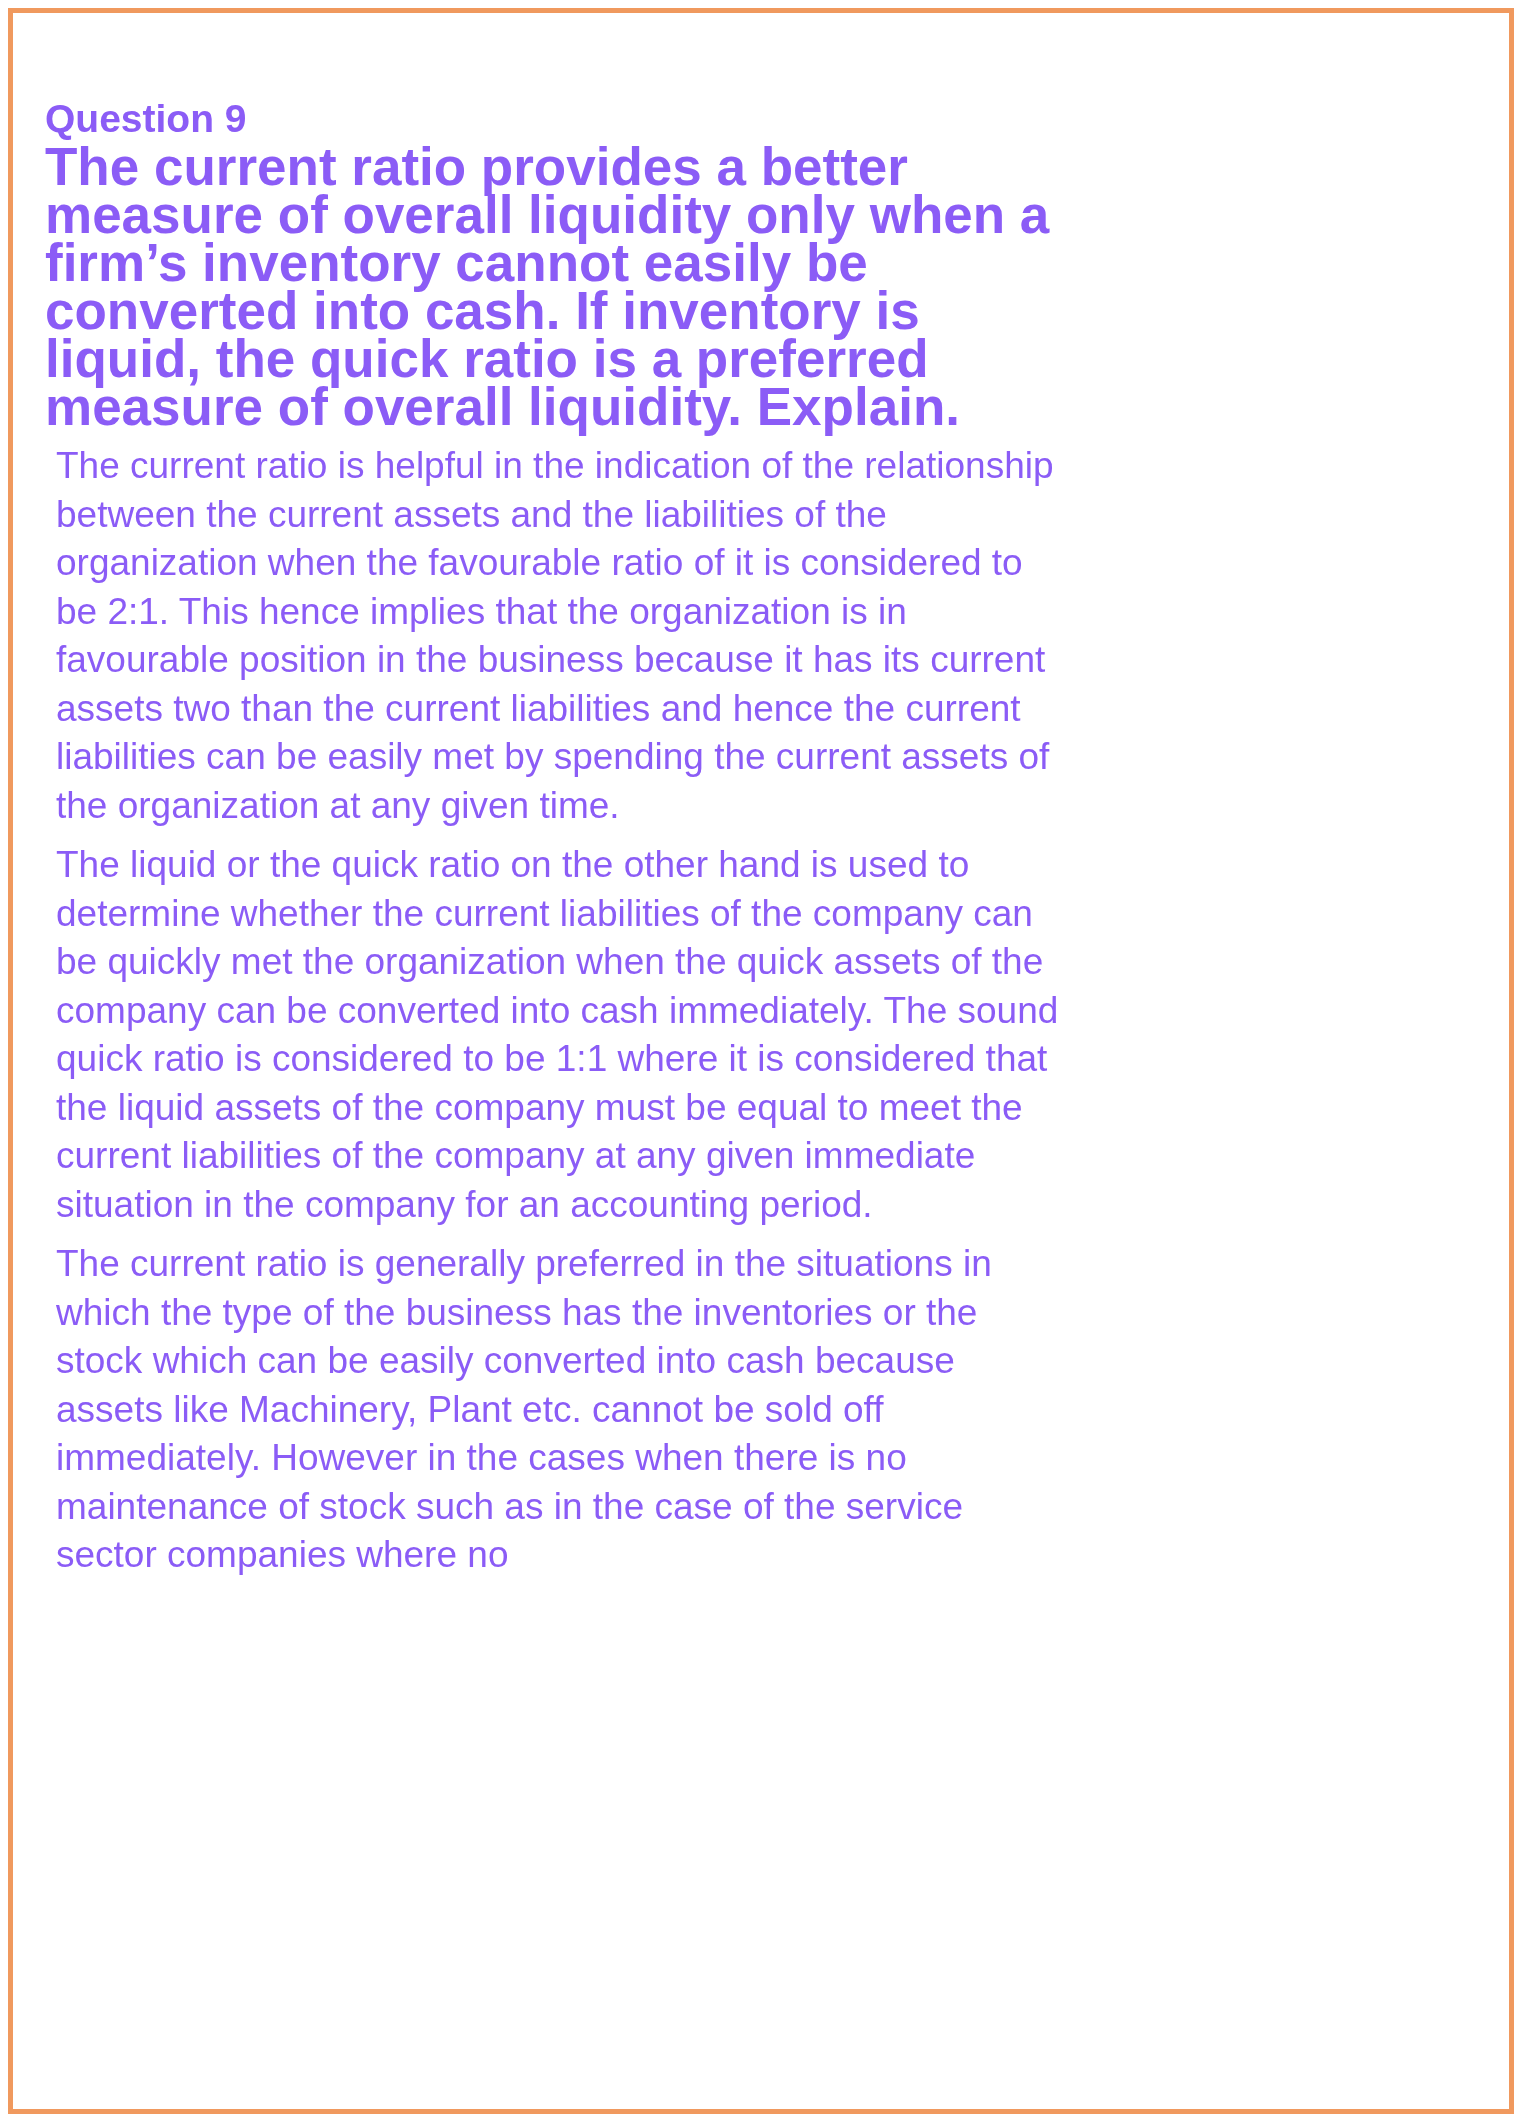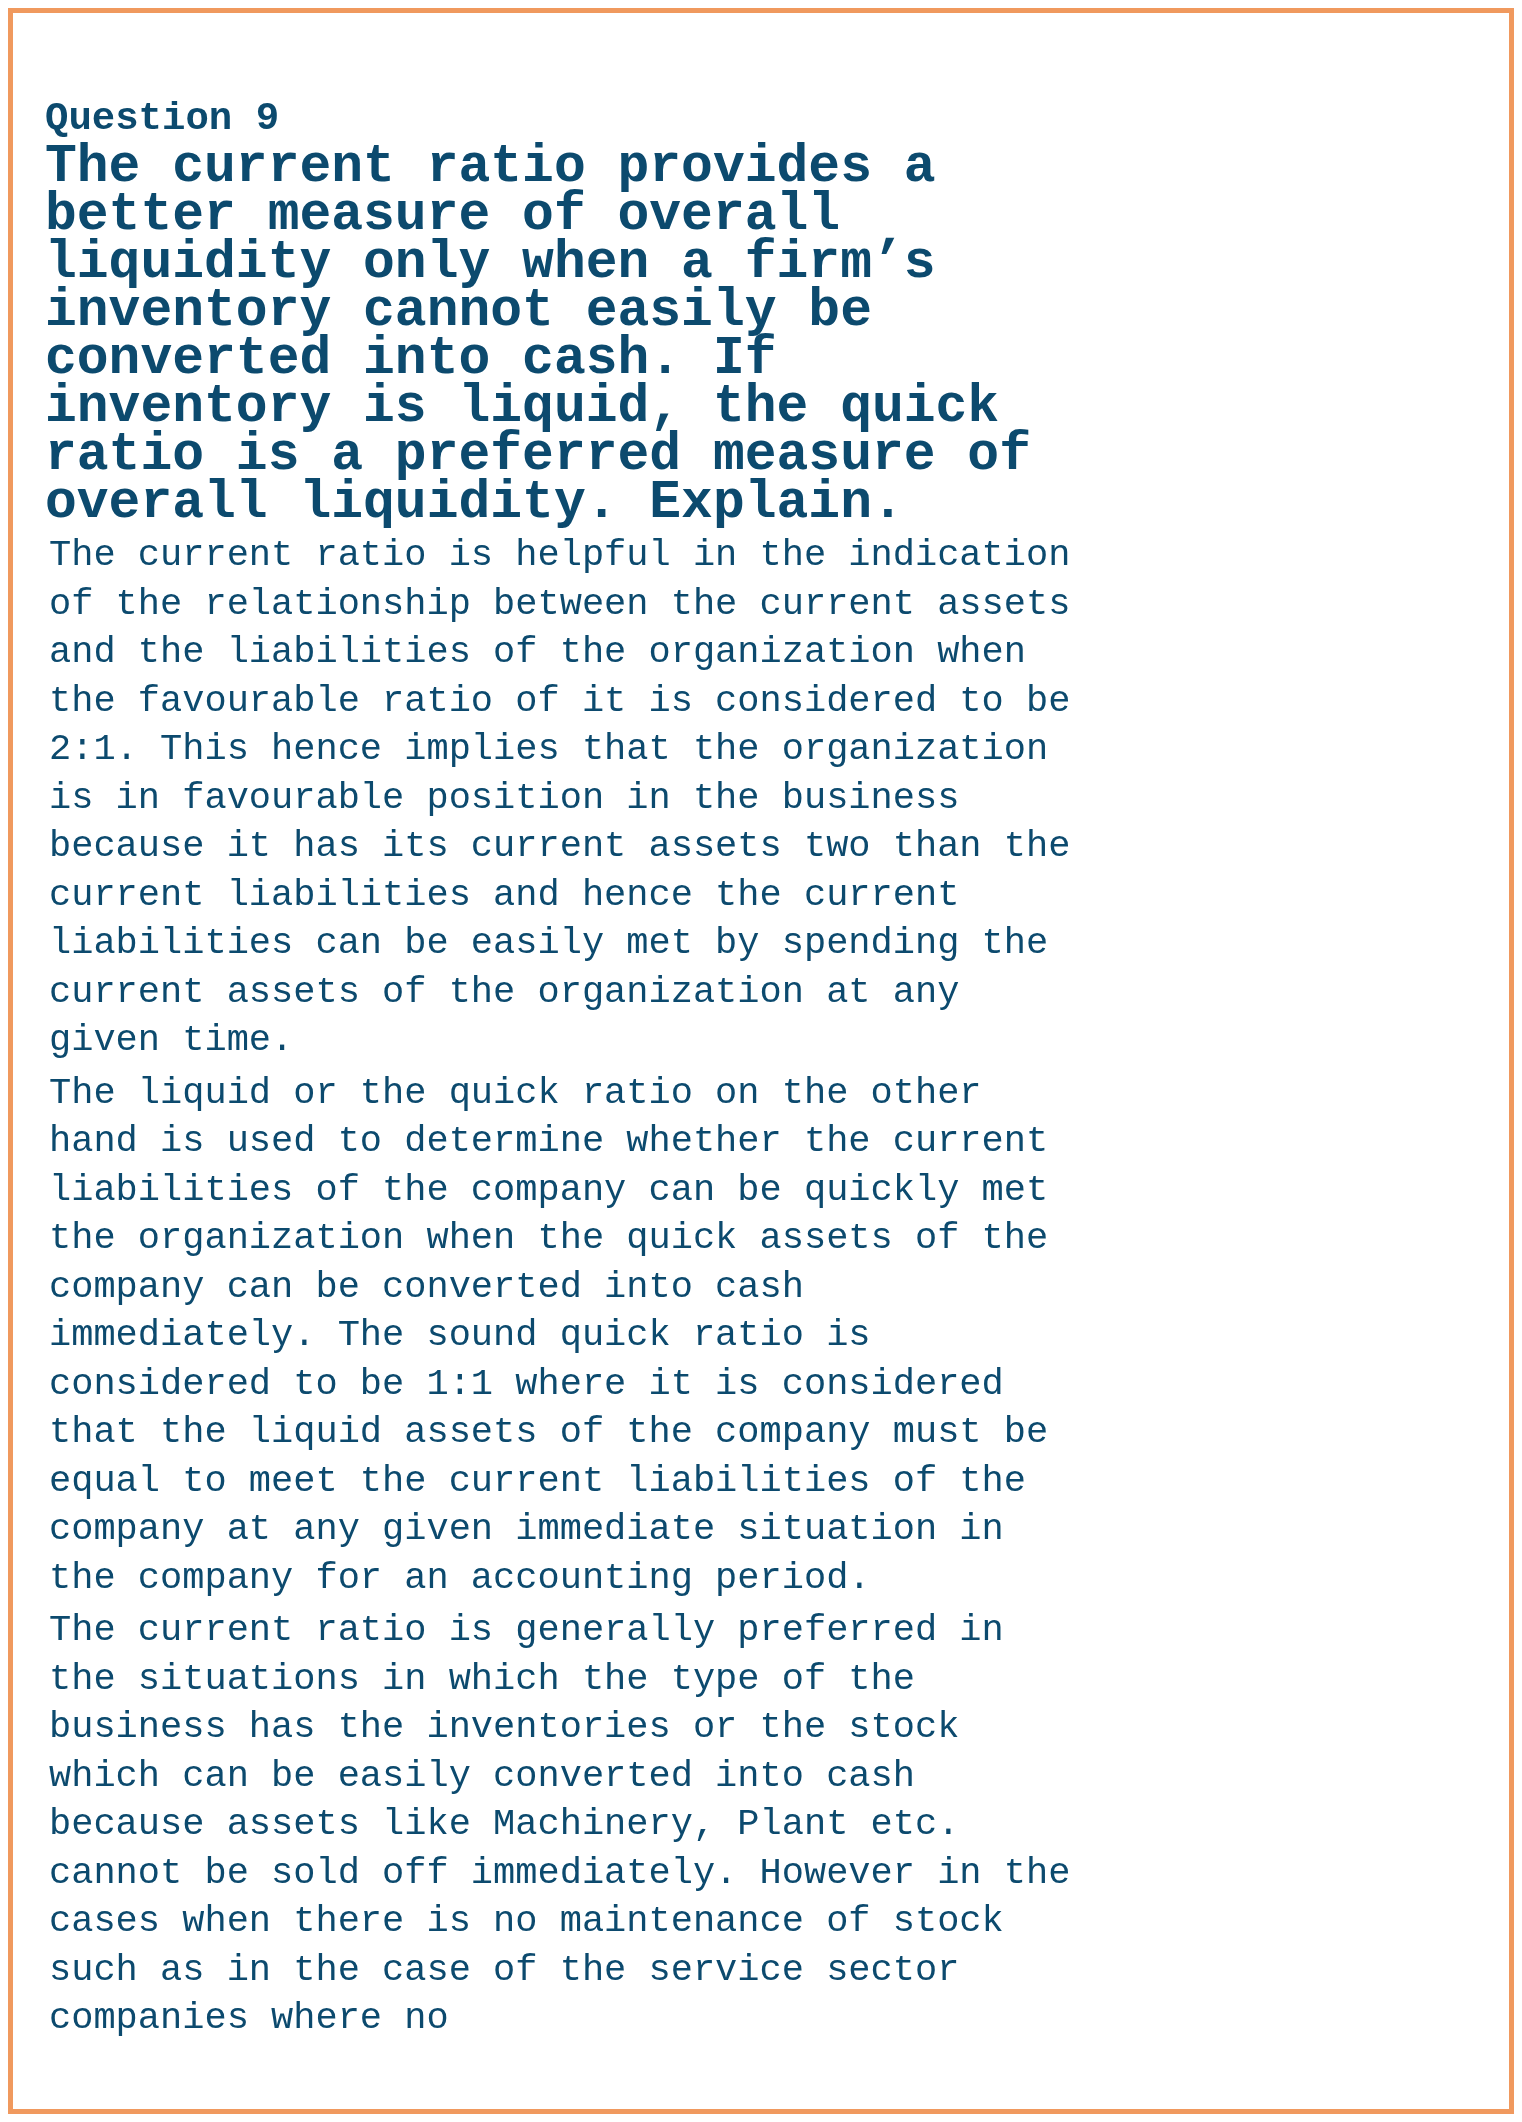--- a/index.html
+++ b/index.html
@@ -22,22 +22,22 @@
     bottom: 8px;
     border: 5px solid #F0995E;
     background: #ffffff;
     box-sizing: border-box;
   }
   .content {
     position: absolute;
     top: 95px;
     left: 45px;
     width: 1030px;
-    color: #0c4a6e;
-    font-family: Liberation Mono, monospace;
+    color: #8b5cf6;
+    font-family: Liberation Sans, sans-serif;
   }
   .question-heading {
     font-weight: bold;
     font-size: 39px;
     line-height: 48px;
     margin: 0;
   }
   .question-body {
     font-weight: bold;
     font-size: 53px;
@@ -47,21 +47,21 @@
   .answer-heading {
     font-weight: bold;
     font-size: 38px;
     line-height: 48px;
     margin: 92px 0 0 0;
   }
   .answer-paragraph {
     font-weight: normal;
     font-size: 37px;
     line-height: 48.5px;
-    margin: 4px;
+    margin: 11px;
   }
 </style>
 </head>
 <body>
 
 <div class="canvas">
   <div class="page-frame"></div>
   <div class="content">
 
     <h2 class="question-heading">Question 9</h2>

